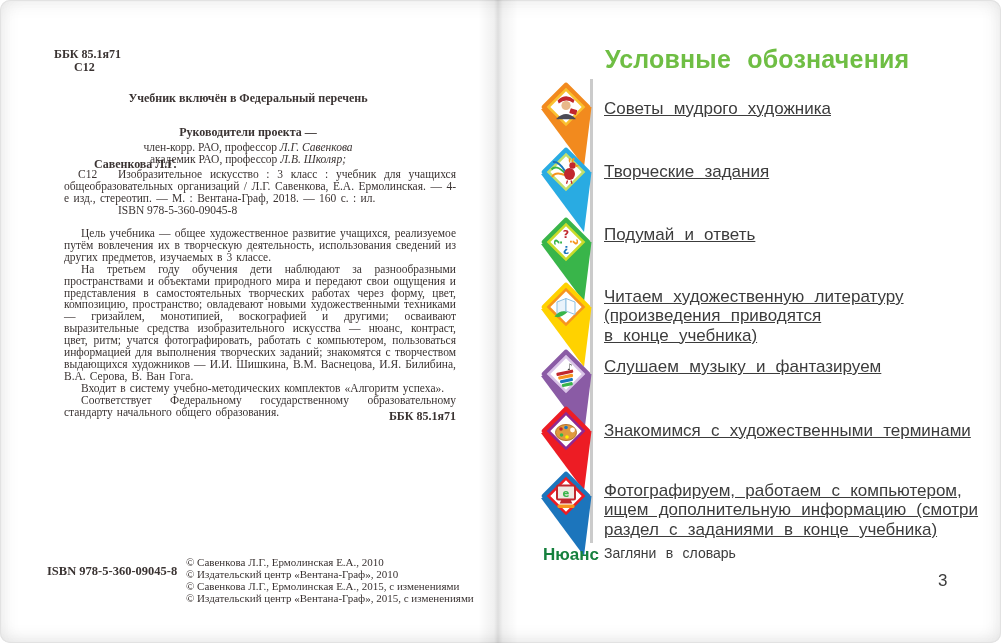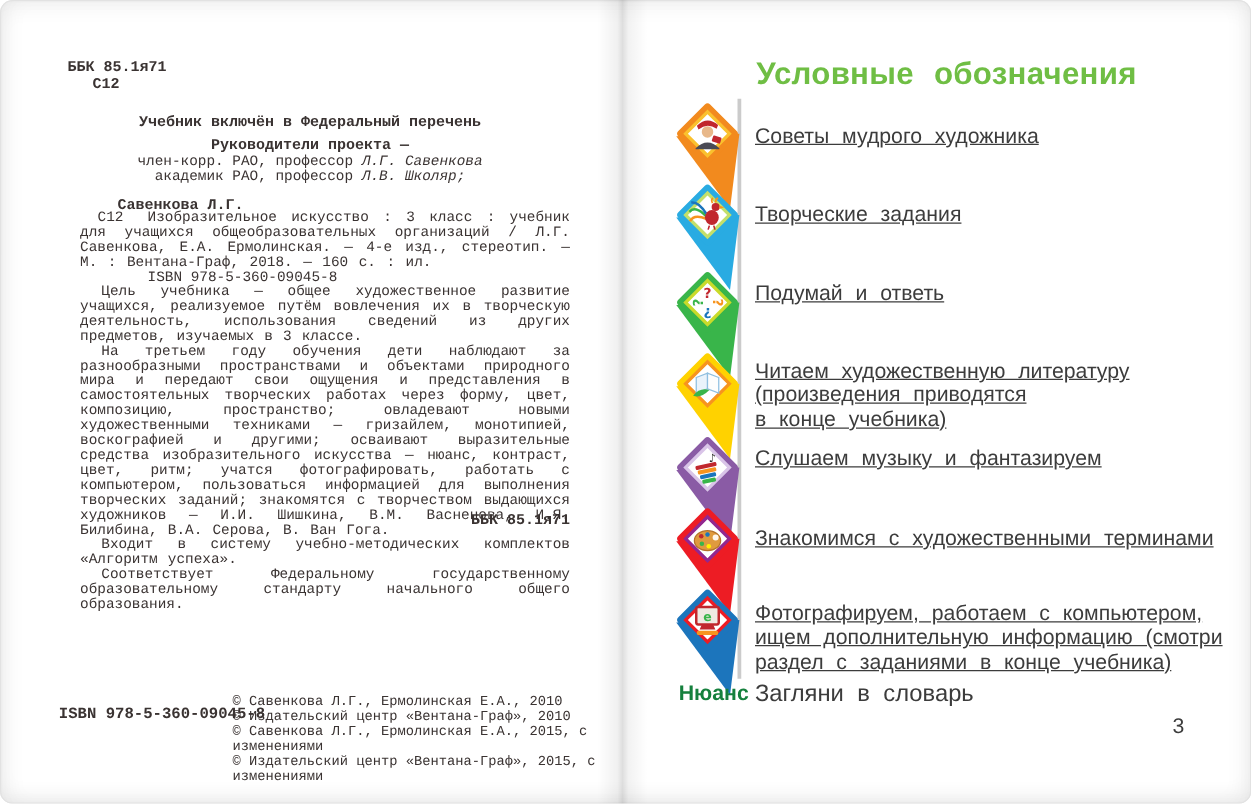--- a/index.html
+++ b/index.html
@@ -6,25 +6,25 @@
   .canvas{position:relative;width:1001px;height:643px;background:#fff;overflow:hidden;
           border-radius:10px;
           box-shadow:inset 0 0 0 1px #e2e2e2, inset 0 -8px 14px rgba(0,0,0,.05),
                      inset 0 10px 14px rgba(0,0,0,.03), inset 10px 0 14px rgba(0,0,0,.03),
                      inset -10px 0 14px rgba(0,0,0,.03);}
   .gutter{position:absolute;left:478px;top:0;width:40px;height:643px;
           background:linear-gradient(90deg, rgba(0,0,0,0) 0%, rgba(0,0,0,.06) 40%,
                      rgba(0,0,0,.13) 50%, rgba(0,0,0,.05) 62%, rgba(0,0,0,0) 100%);}
   
   .left-page{position:absolute;left:0;top:0;width:497px;height:643px;
-             font-family:Liberation Mono, monospace;color:#3a3332;}
+             font-family:Liberation Serif, serif;color:#3a3332;}
   .bbk-top{position:absolute;left:54px;top:48px;font-size:12px;font-weight:bold;line-height:13px;}
   .bbk-top .c12{padding-left:20px;}
   .center-block{position:absolute;left:40px;top:91px;width:416px;text-align:center;}
-  .notice{font-size:12px;font-weight:bold;margin-bottom:4px;}
+  .notice{font-size:12px;font-weight:bold;margin-bottom:19px;}
   .leads-h{font-size:12px;font-weight:bold;margin-bottom:1px;}
   .lead-line{font-size:11.5px;line-height:12.2px;}
   .lead-line .nm{font-style:italic;}
   .author-h{position:absolute;left:94px;top:157px;font-size:12px;font-weight:bold;}
   .entry{position:absolute;left:64px;top:169px;width:392px;font-size:11.5px;line-height:11.9px;}
   .entry .code{position:absolute;left:14px;top:0;}
   .entry p{margin:0;text-indent:54px;text-align:justify;word-spacing:1.5px;}
   .isbn-inline{margin-left:54px;margin-top:.5px;}
   .annotation{position:absolute;left:64px;top:228px;width:392px;font-size:11.5px;line-height:11.9px;}
   .annotation p{margin:0;text-indent:17px;text-align:justify;word-spacing:1.2px;}
@@ -35,21 +35,21 @@
   
   .right-page{position:absolute;left:497px;top:0;width:504px;height:576px;
               font-family:"Liberation Sans","DejaVu Sans",sans-serif;color:#3c3c3c;}
   .legend-heading{position:absolute;left:108px;top:45px;font-size:25px;font-weight:bold;
                   word-spacing:9px;letter-spacing:.2px;}
   .vline{position:absolute;left:93px;top:79px;width:2.5px;height:464px;background:#cbcbcb;}
   .legend-row .legend-icon{position:absolute;left:39px;width:60px;}
   .legend-label{position:absolute;left:107px;width:376px;font-size:17px;line-height:19.4px;
                 word-spacing:5.5px;white-space:pre-line;text-decoration:underline;}
   .nuance-term{position:absolute;left:46px;top:545px;font-size:17px;font-weight:bold;}
-  .nuance-label{position:absolute;left:107px;top:545px;font-size:19px;word-spacing:5.5px;}
+  .nuance-label{position:absolute;left:107px;top:545px;font-size:14px;word-spacing:5.5px;}
   .page-number{position:absolute;left:441px;top:571px;font-size:17px;}
 </style>
 </head>
 <body>
 
 <div class="canvas">
 
   <div class="left-page">
     <div class="bbk-top">
       <div>ББК 85.1я71</div>

